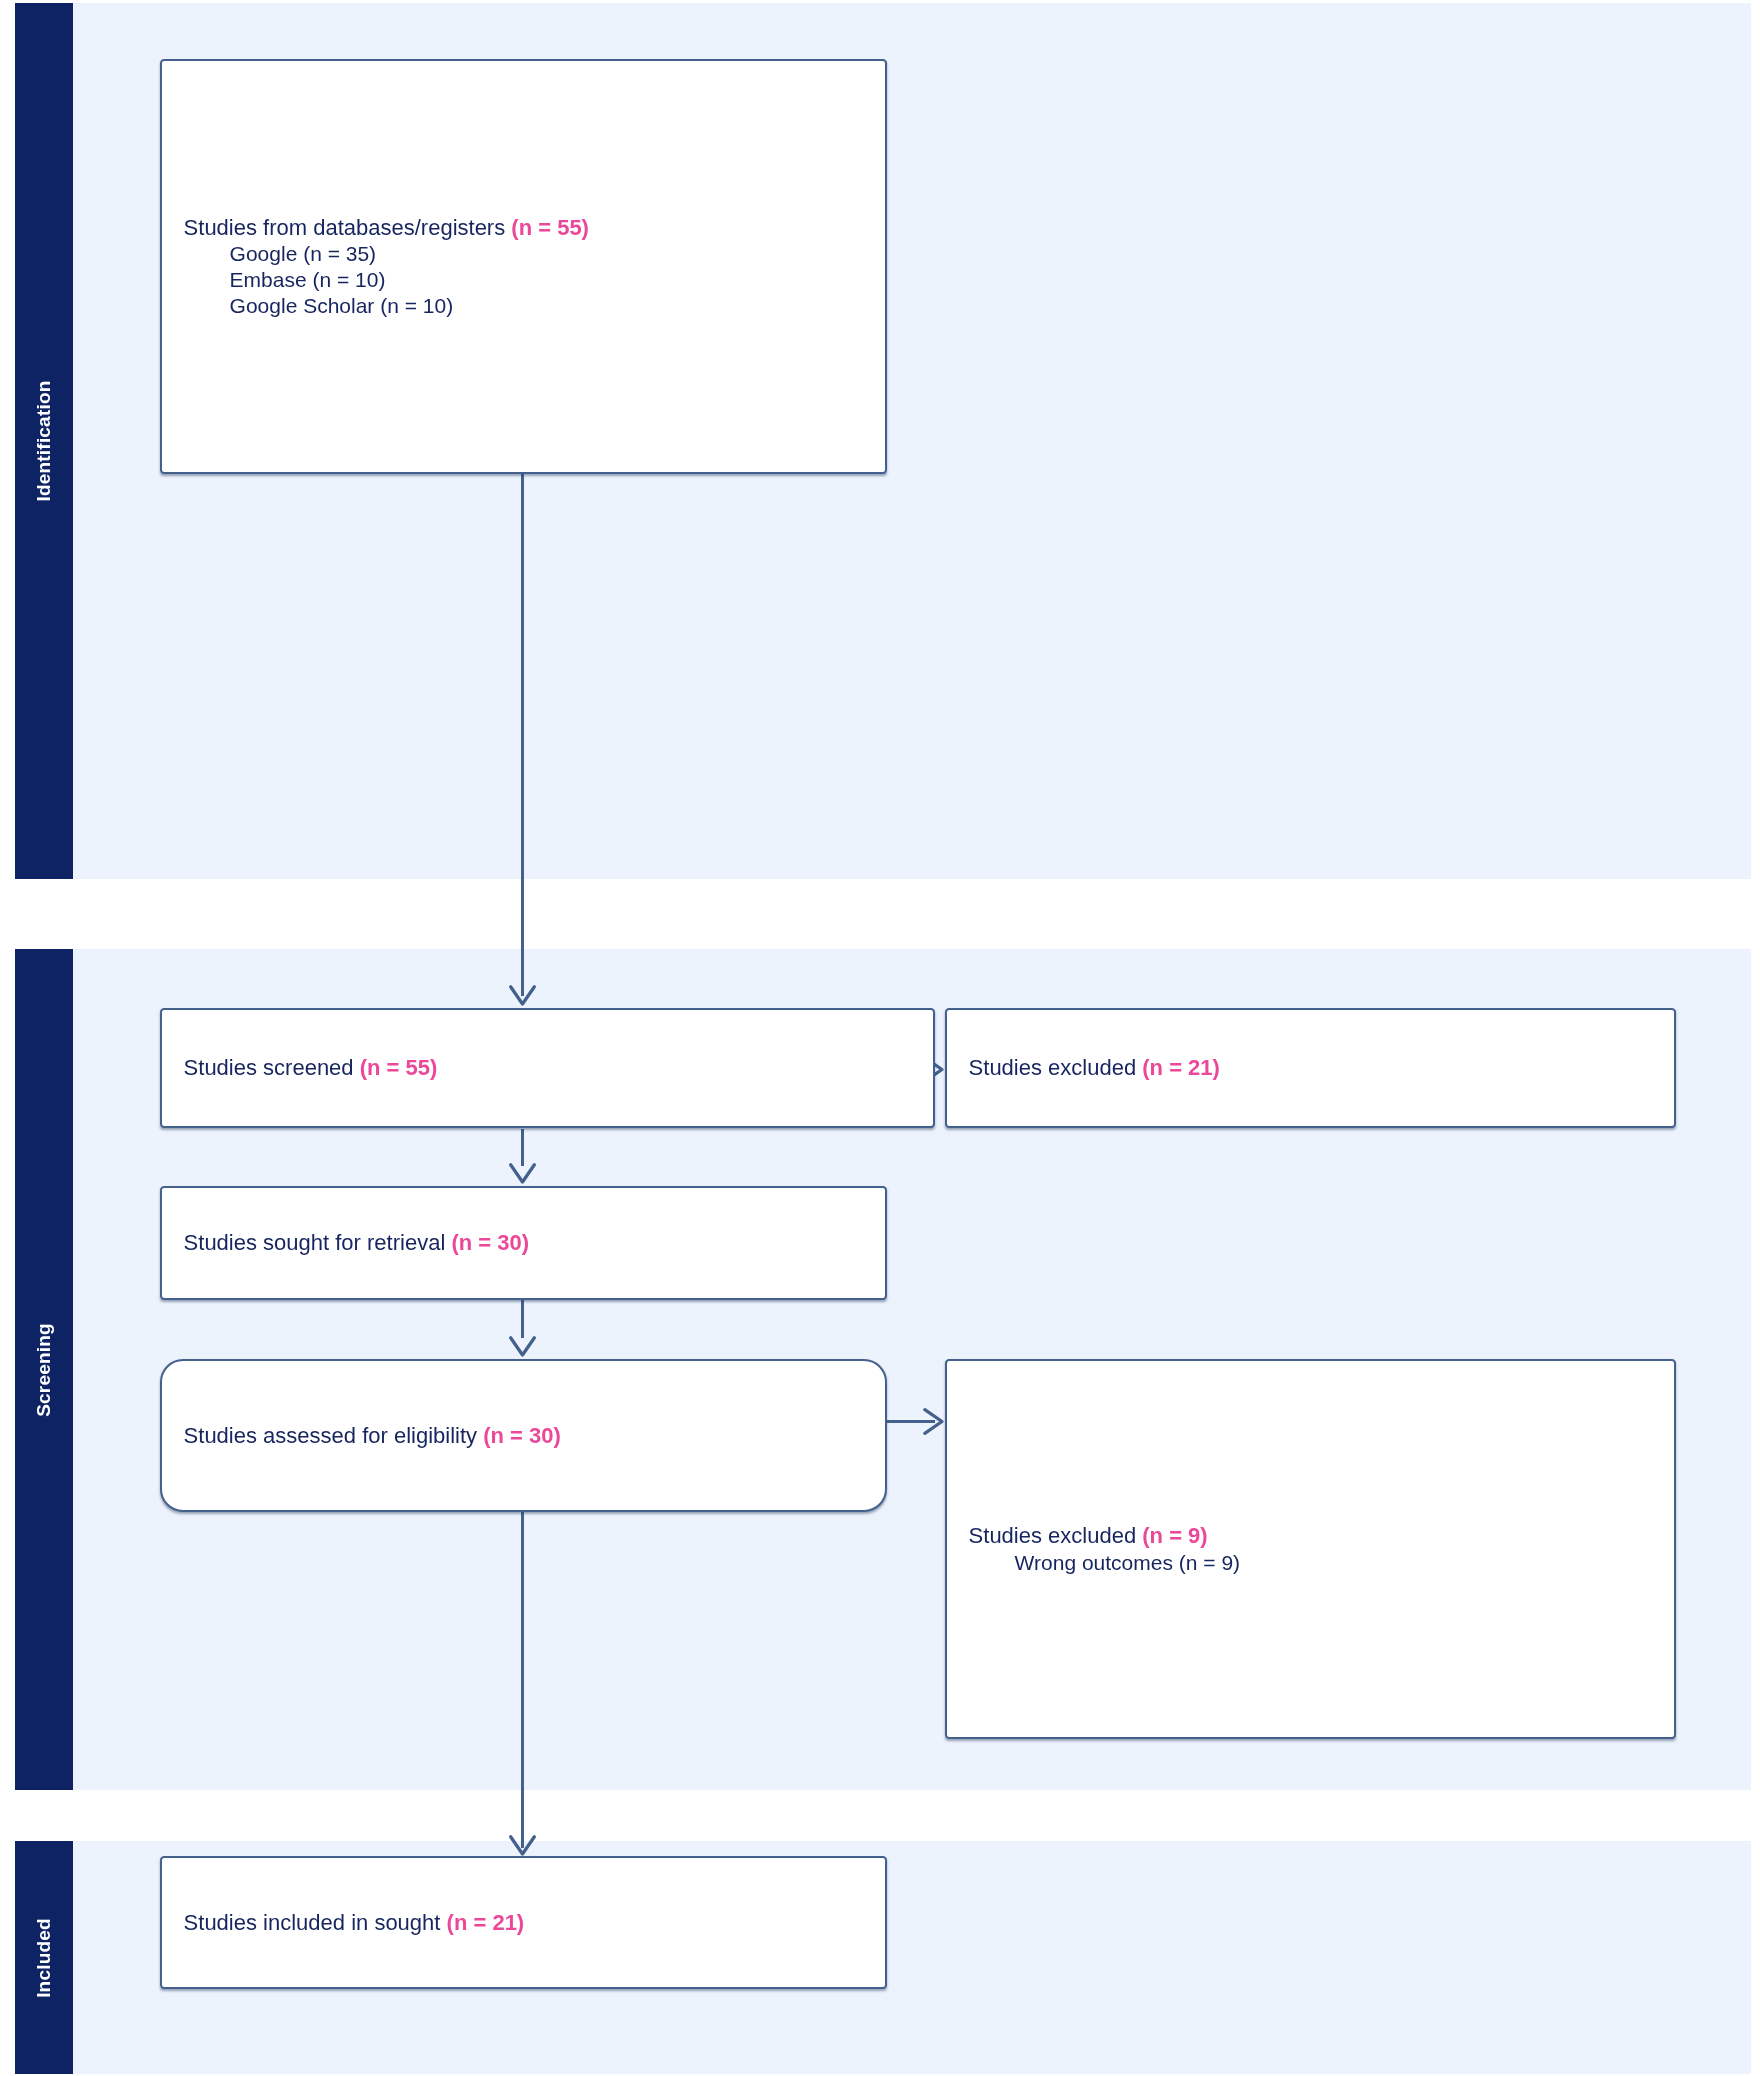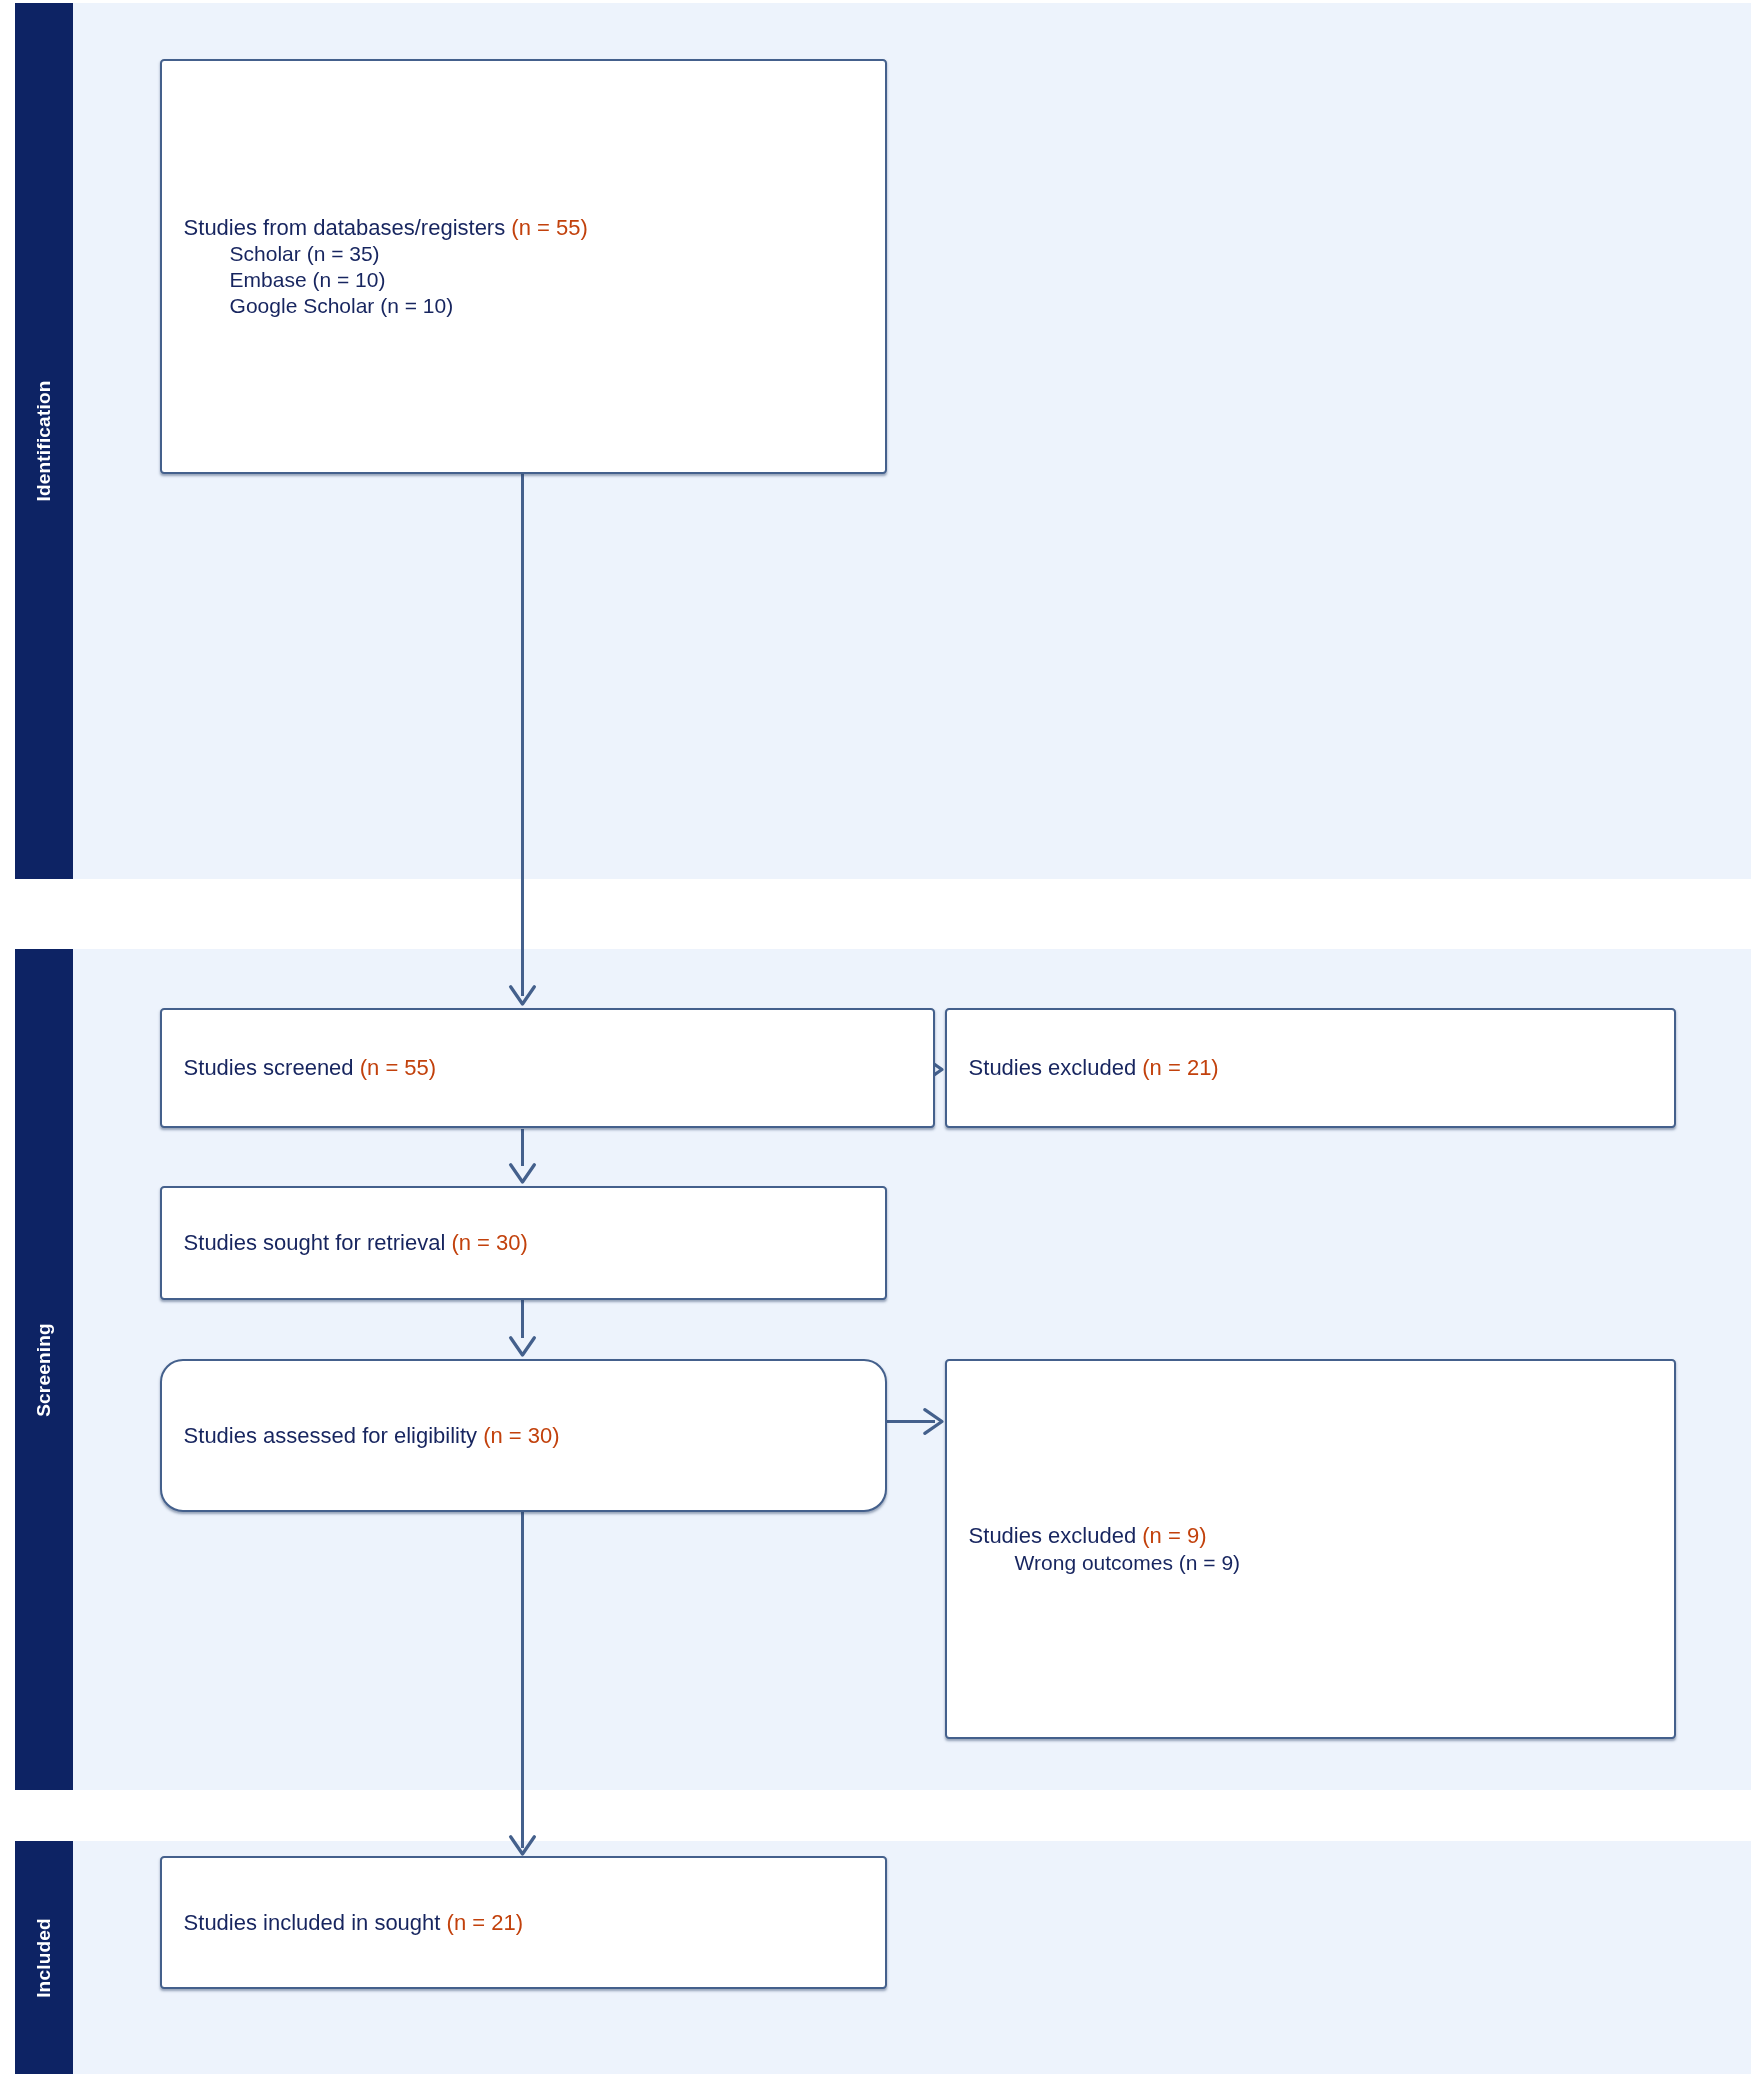--- a/index.html
+++ b/index.html
@@ -60,22 +60,22 @@
     font-size: 22px;
     line-height: 1.24;
     color: #17255F;
     white-space: nowrap;
   }
   .ptext.sub {
     padding-left: 46px;
     font-size: 21px;
   }
   .nval {
-    color: #c2410c;
-    font-weight: normal;
+    color: #ec4899;
+    font-weight: bold;
   }
   .nval-plain {
     color: #17255F;
     margin-top: 8px;
   }
 
   
   .vline {
     position: absolute;
     width: 2.9px;
@@ -160,21 +160,21 @@
       <polyline points="4,4 33,46 62,4" fill="none" stroke="#44608C" stroke-width="8" stroke-linecap="round" stroke-linejoin="round"></polyline>
     </svg>
   </div>
 
   <div class="pbox" style="left:160px; top:59px; width:727px; height:415px;">
     <div class="pbox-inner">
       <div class="ptext">
         <span>Studies from databases/registers </span><span class="nval">(n = 55)</span>
       </div>
       <div class="ptext sub">
-        <span>Scholar </span><span class="nval-plain">(n = 35)</span>
+        <span>Google </span><span class="nval-plain">(n = 35)</span>
       </div>
       <div class="ptext sub">
         <span>Embase </span><span class="nval-plain">(n = 10)</span>
       </div>
       <div class="ptext sub">
         <span>Google Scholar </span><span class="nval-plain">(n = 10)</span>
       </div>
     </div>
   </div>
 

